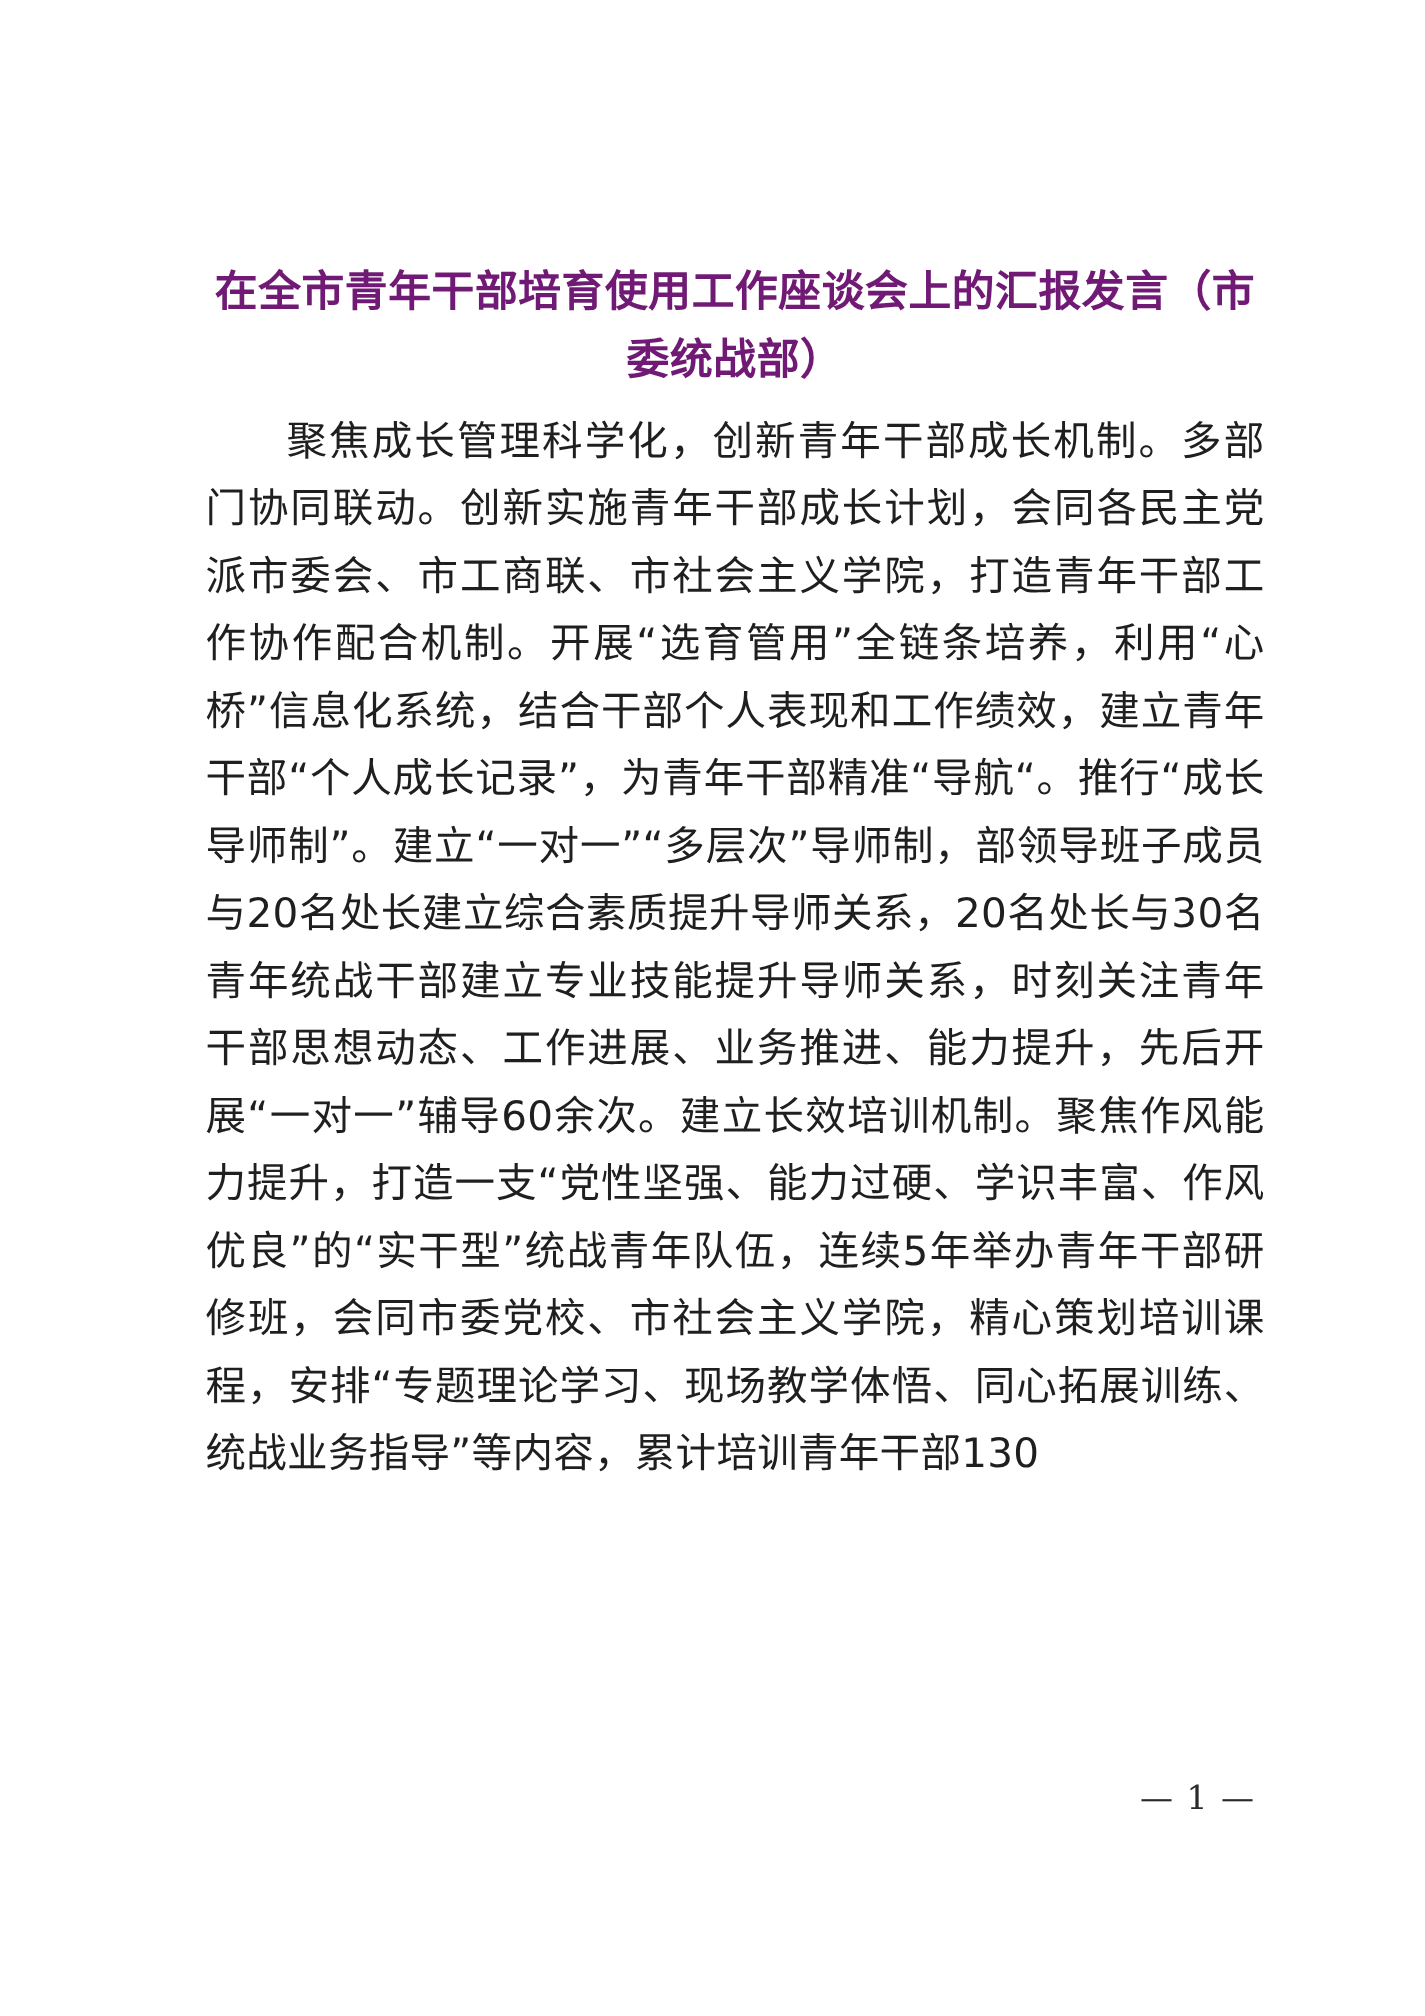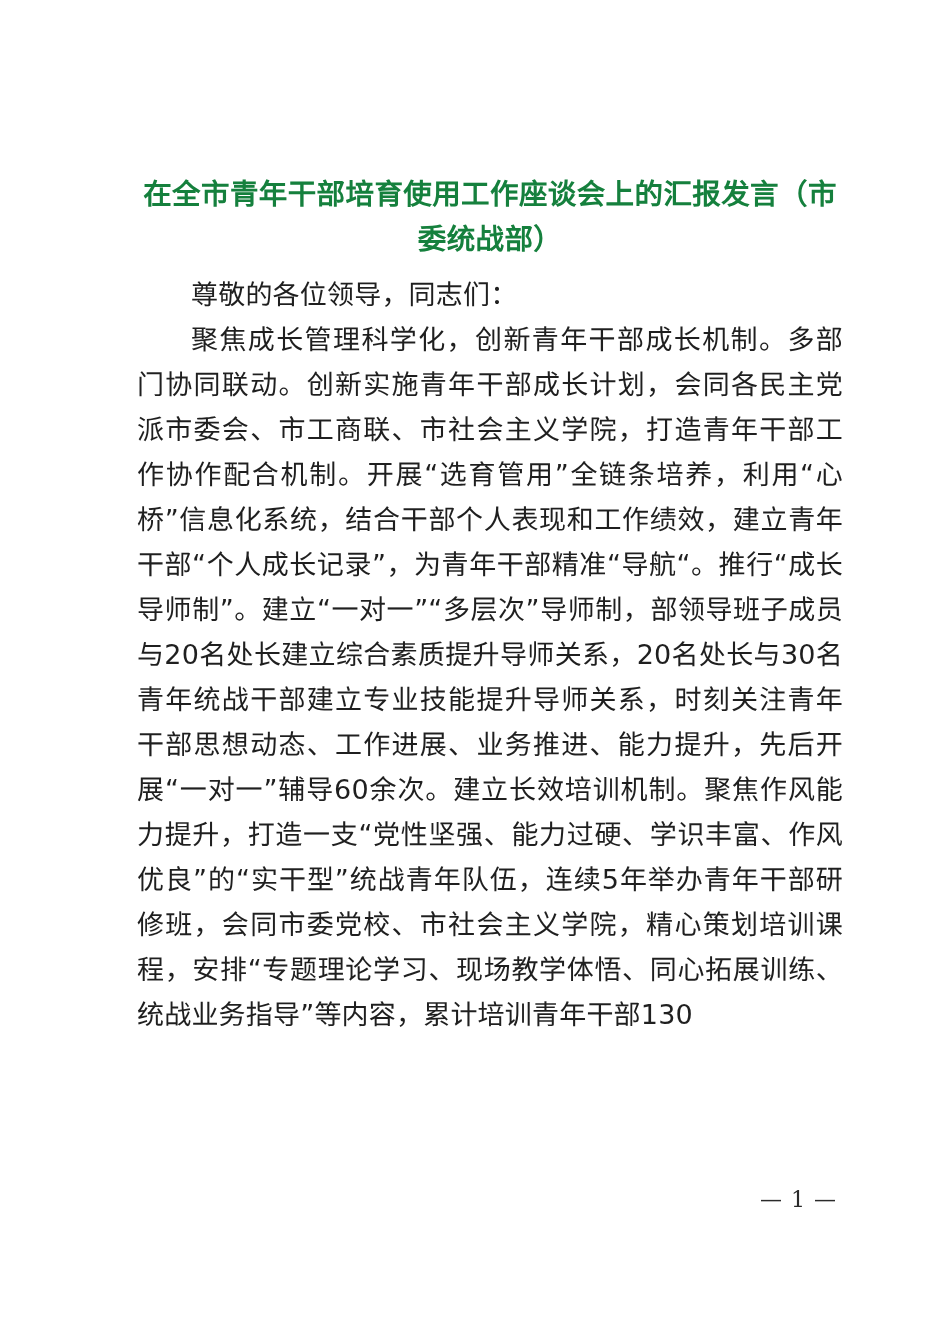--- a/index.html
+++ b/index.html
@@ -39,21 +39,21 @@
   
   .doc-title {
     margin: 0;
     padding-top: 172px;
     font-family: "DejaVu Serif", "Liberation Serif", serif;
     font-weight: 700;
     font-size: 28.5px;
     line-height: 45px;
     text-align: center;
     letter-spacing: 0.4px;
-    color: #15803d;
+    color: #701a75;
     text-indent: 0;
   }
 
   
   .body-block {
     margin-top: 10px;
   }
 
   .para {
     margin: 0;
@@ -88,21 +88,20 @@
 <body>
 
 <div class="page">
 
   <div class="content">
 
     <h1 class="doc-title">在全市青年干部培育使用工作座谈会上的汇报发言（市委统战部）</h1>
 
     <div class="body-block">
 
-      <p class="para">尊敬的各位领导，同志们：</p>
 
 
       <p class="para">聚焦成长管理科学化，创新青年干部成长机制。多部门协同联动。创新实施青年干部成长计划，会同各民主党派市委会、市工商联、市社会主义学院，打造青年干部工作协作配合机制。开展“选育管用”全链条培养，利用“心桥”信息化系统，结合干部个人表现和工作绩效，建立青年干部“个人成长记录”，为青年干部精准“导航“。推行“成长导师制”。建立“一对一”“多层次”导师制，部领导班子成员与20名处长建立综合素质提升导师关系，20名处长与30名青年统战干部建立专业技能提升导师关系，时刻关注青年干部思想动态、工作进展、业务推进、能力提升，先后开展“一对一”辅导60余次。建立长效培训机制。聚焦作风能力提升，打造一支“党性坚强、能力过硬、学识丰富、作风优良”的“实干型”统战青年队伍，连续5年举办青年干部研修班，会同市委党校、市社会主义学院，精心策划培训课程，安排“专题理论学习、现场教学体悟、同心拓展训练、统战业务指导”等内容，累计培训青年干部130</p>
 
     </div>
 
   </div>
 
   <div class="page-footer">— 1 —</div>
 

